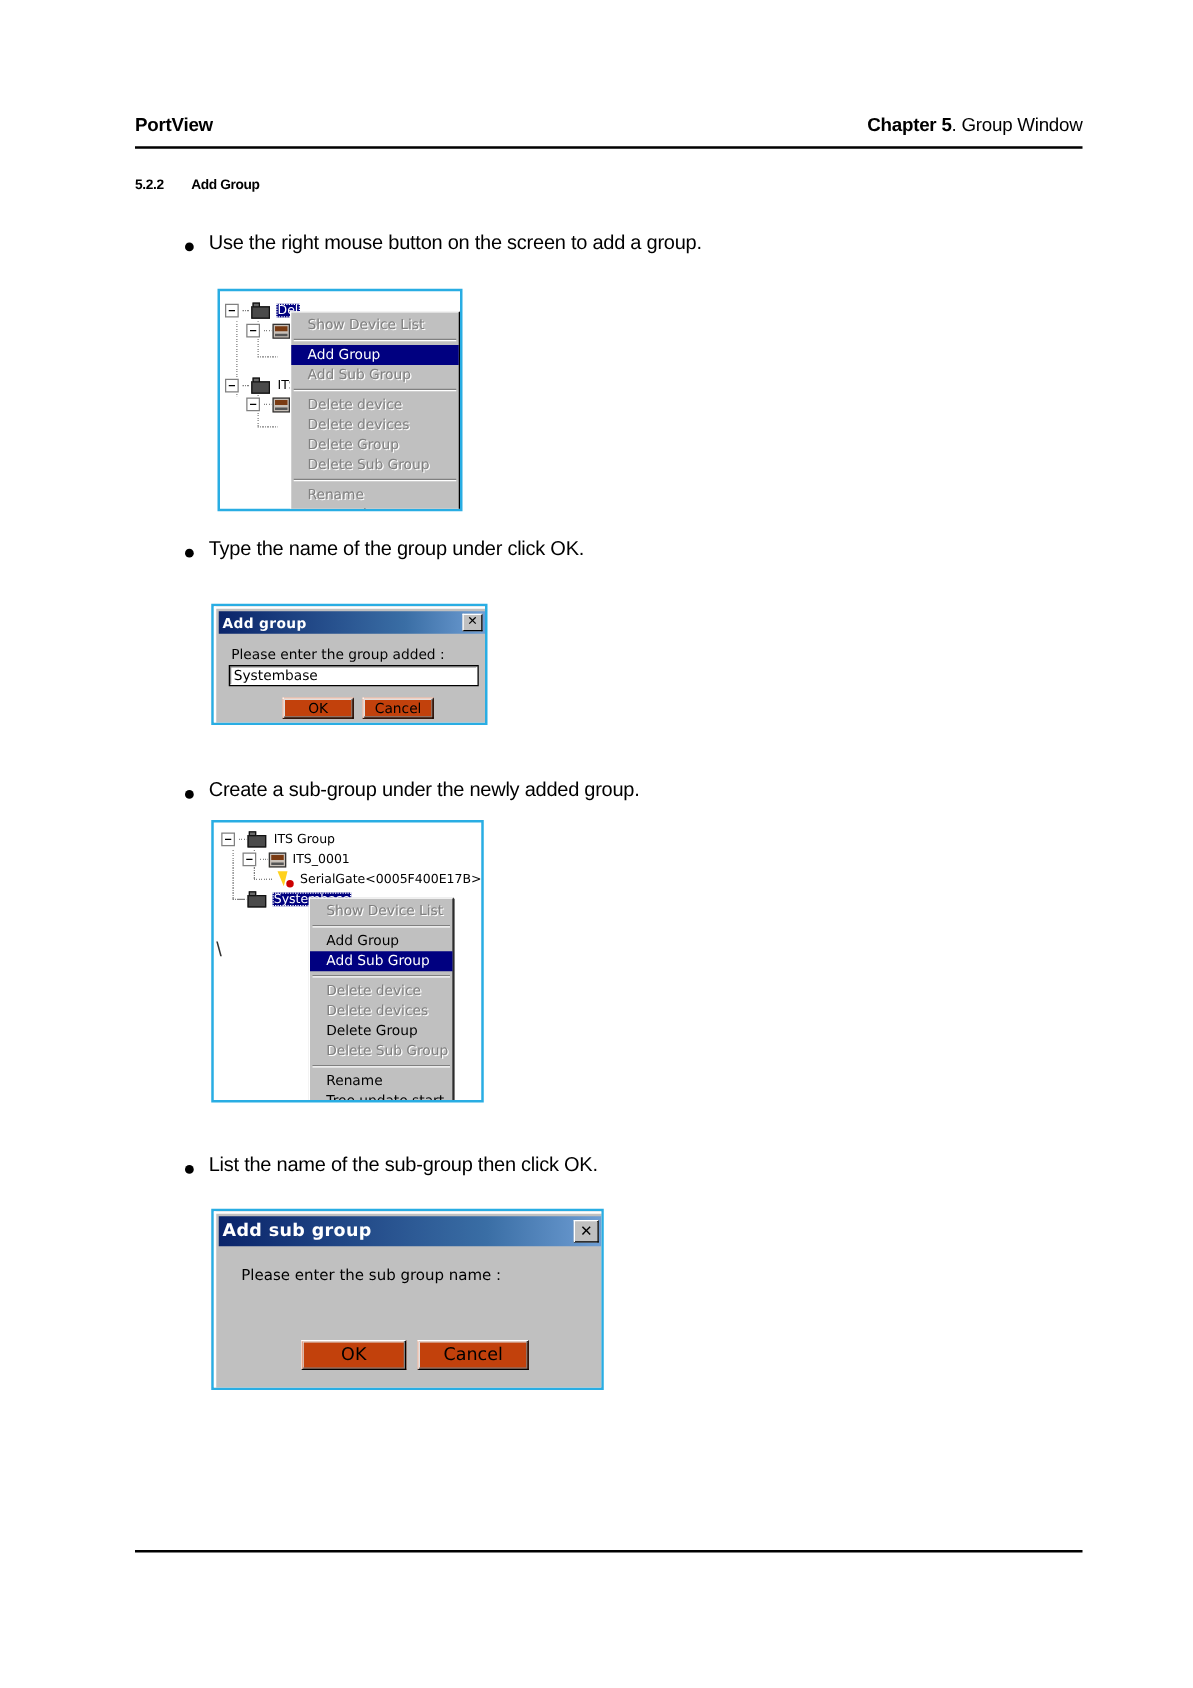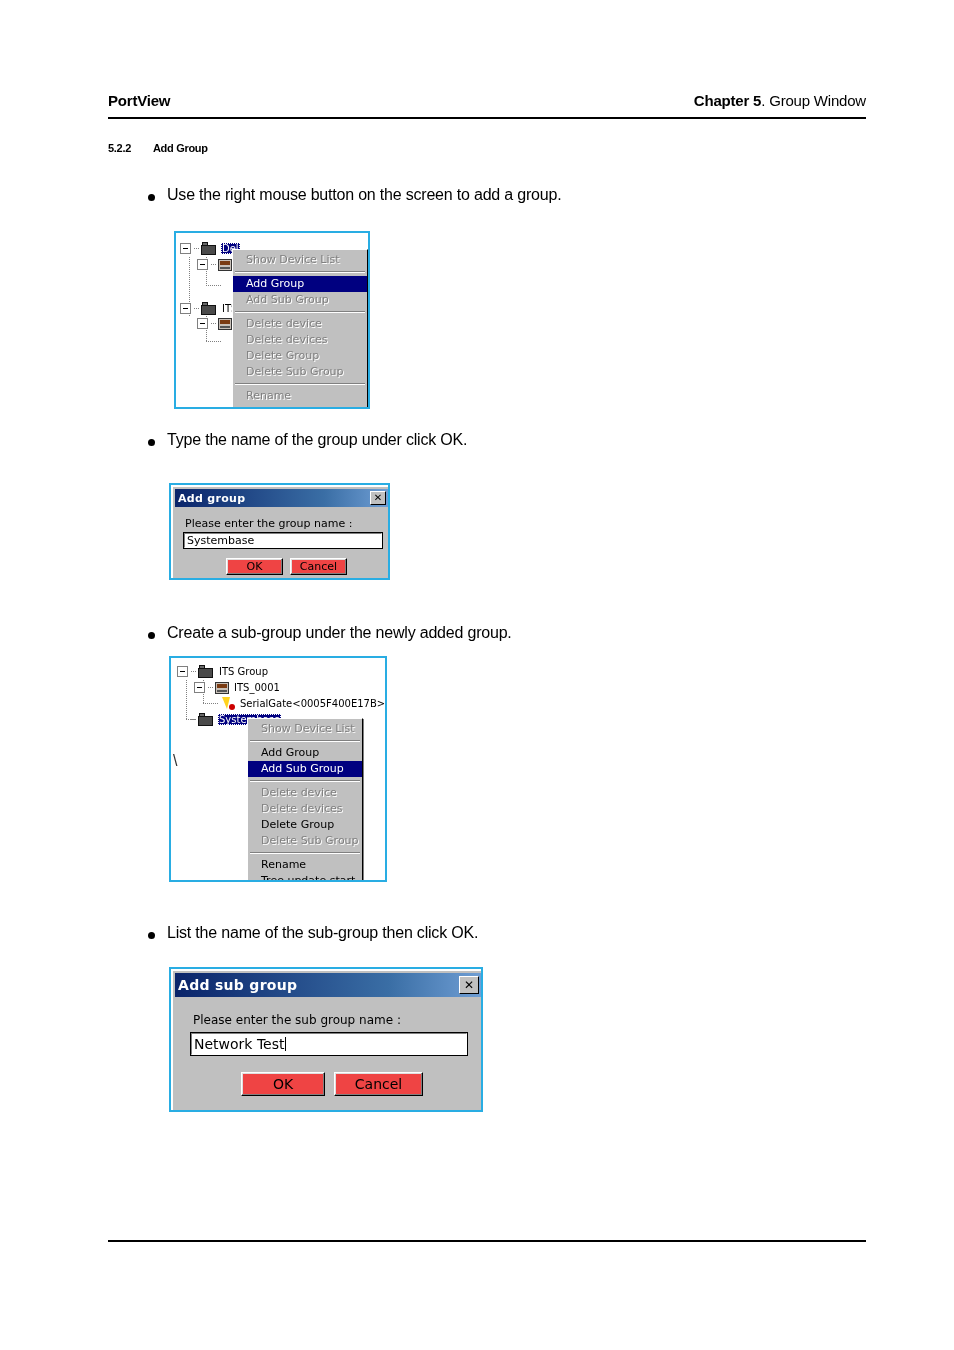--- a/index.html
+++ b/index.html
@@ -319,21 +319,21 @@
     overflow: hidden;
   }
   .caret {
     display: inline-block;
     width: 1px;
     background: #000;
     margin-left: 1px;
   }
   .dlg-btn {
     position: absolute;
-    background: #ef4444;
+    background: #c2410c;
     border-top: 1px solid #ffffff;
     border-left: 1px solid #ffffff;
     border-right: 1px solid #000000;
     border-bottom: 1px solid #000000;
     box-shadow: inset -1px -1px 0 #808080, inset 1px 1px 0 #dfdfdf;
     box-sizing: border-box;
     font-size: 11px;
     color: #000;
     display: flex;
     align-items: center;
@@ -426,21 +426,21 @@
   <span class="bullet-dot"></span>
   <span>Type the name of the group under click OK.</span>
 </div>
 
 <div class="shot" style="left:169px; top:483px; width:221px; height:97px;">
   <div class="dlg" style="left:0px; top:0px; width:221px; height:97px;">
     <div class="dlg-tb">
       <span class="dlg-title">Add group</span>
       <span class="dlg-close">✕</span>
     </div>
-    <div class="dlg-prompt" style="left:12px; top:30px;">Please enter the group name :</div>
+    <div class="dlg-prompt" style="left:12px; top:30px;">Please enter the group added :</div>
     <div class="dlg-input" style="left:11px; top:46px; width:198px; height:15px;">
       <span>Systembase</span>
     </div>
     <div class="dlg-btn" style="left:53px; top:71px; width:57px; height:17px;">OK</div>
     <div class="dlg-btn" style="left:117px; top:71px; width:57px; height:17px;">Cancel</div>
   </div>
 </div>
 
 <div class="bullet-line" style="top:624px">
   <span class="bullet-dot"></span>
@@ -505,22 +505,18 @@
   <span>List the name of the sub-group then click OK.</span>
 </div>
 
 <div class="shot" style="left:169px; top:967px; width:314px; height:145px;">
   <div class="dlg" style="left:0px; top:0px; width:314px; height:145px;">
     <div class="dlg-tb" style="height:24px;">
       <span class="dlg-title" style="font-size:14px;">Add sub group</span>
       <span class="dlg-close" style="width:20px;height:18px;line-height:16px;font-size:12px;">✕</span>
     </div>
     <div class="dlg-prompt" style="left:20px; top:42px; font-size:12px;">Please enter the sub group name :</div>
-    <div class="dlg-input" style="left:18px; top:62px; width:276px; height:22px; font-size:14px;">
-      <span>Network Test</span>
-        <span class="caret" style="height:14px;"></span>
-    </div>
     <div class="dlg-btn" style="left:68px; top:101px; width:84px; height:24px; font-size:14px;">OK</div>
     <div class="dlg-btn" style="left:161px; top:101px; width:89px; height:24px; font-size:14px;">Cancel</div>
   </div>
 </div>
 
 <div class="footer-rule"></div>
 
 </body></html>

